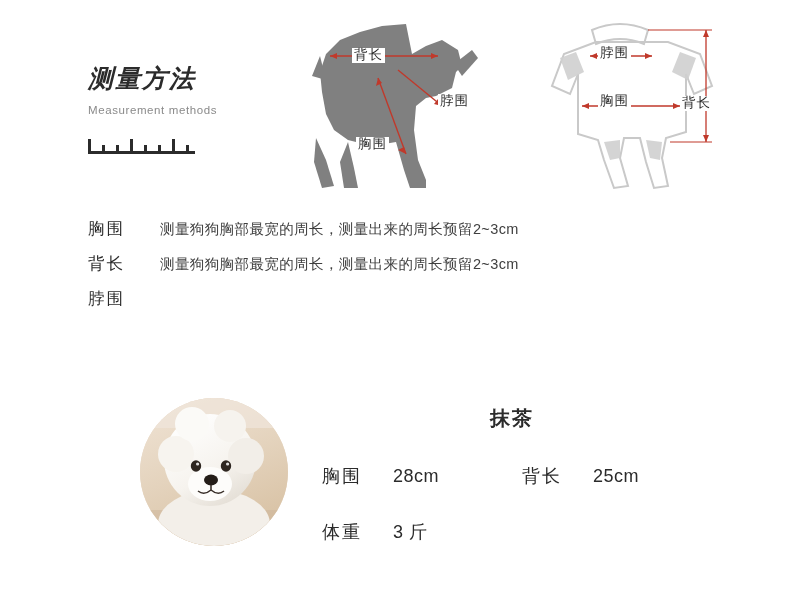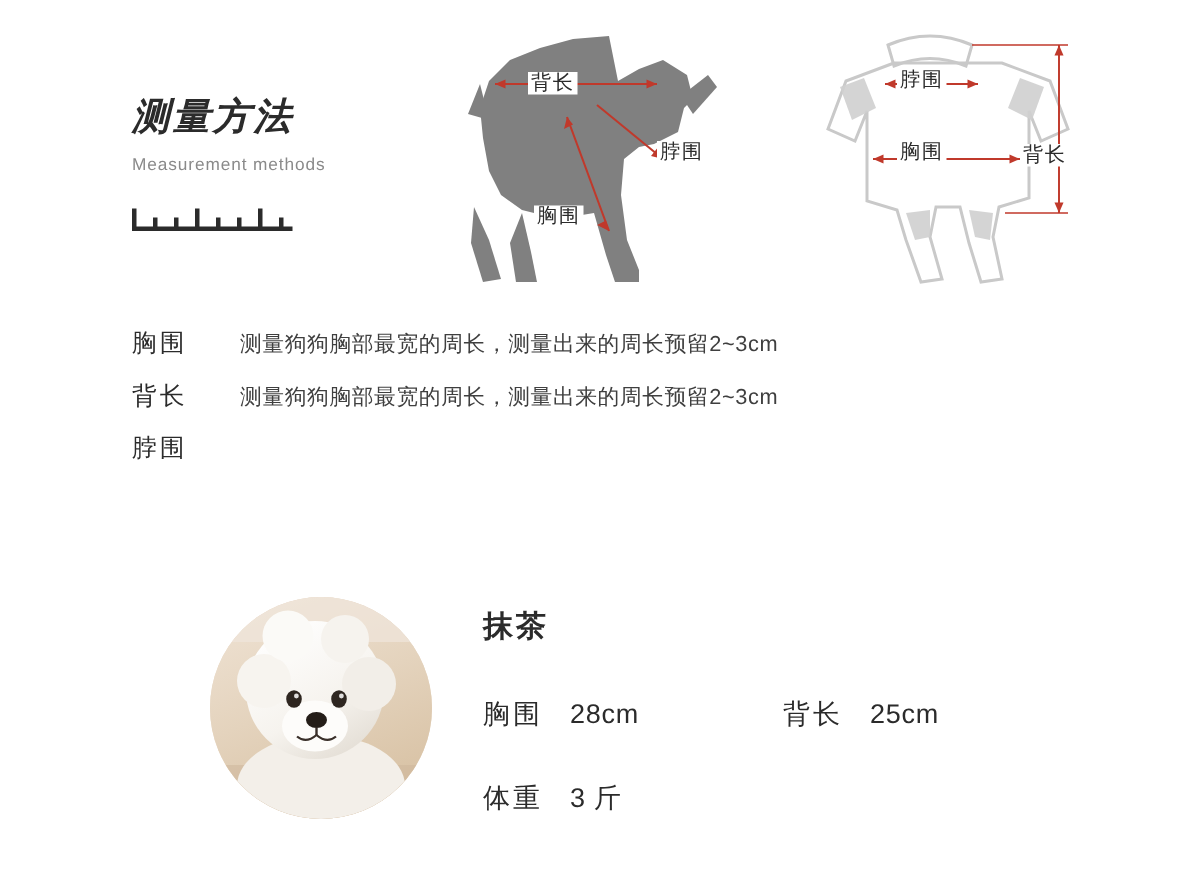--- a/index.html
+++ b/index.html
@@ -131,38 +131,39 @@
     left: 182px;
     top: 10px;
     width: 380px;
   }
   .model-name {
     font-size: 20px;
     font-weight: bold;
     color: #2b2b2b;
     letter-spacing: 2px;
     line-height: 1;
+    text-align: center;
   }
   .spec-grid {
     margin-top: 36px;
     display: grid;
     grid-template-columns: 200px 200px;
     row-gap: 32px;
   }
   .spec {
     display: flex;
     align-items: baseline;
   }
   .spec-label {
     font-size: 18px;
     color: #2b2b2b;
     letter-spacing: 2px;
   }
   .spec-value {
-    margin-left: 18px;
+    margin-left: 31px;
     font-size: 18px;
     color: #2b2b2b;
     letter-spacing: 0.5px;
   }
 </style>
 </head>
 <body>
 
 <div class="title-block">
   <div class="title-cn">测量方法</div>

